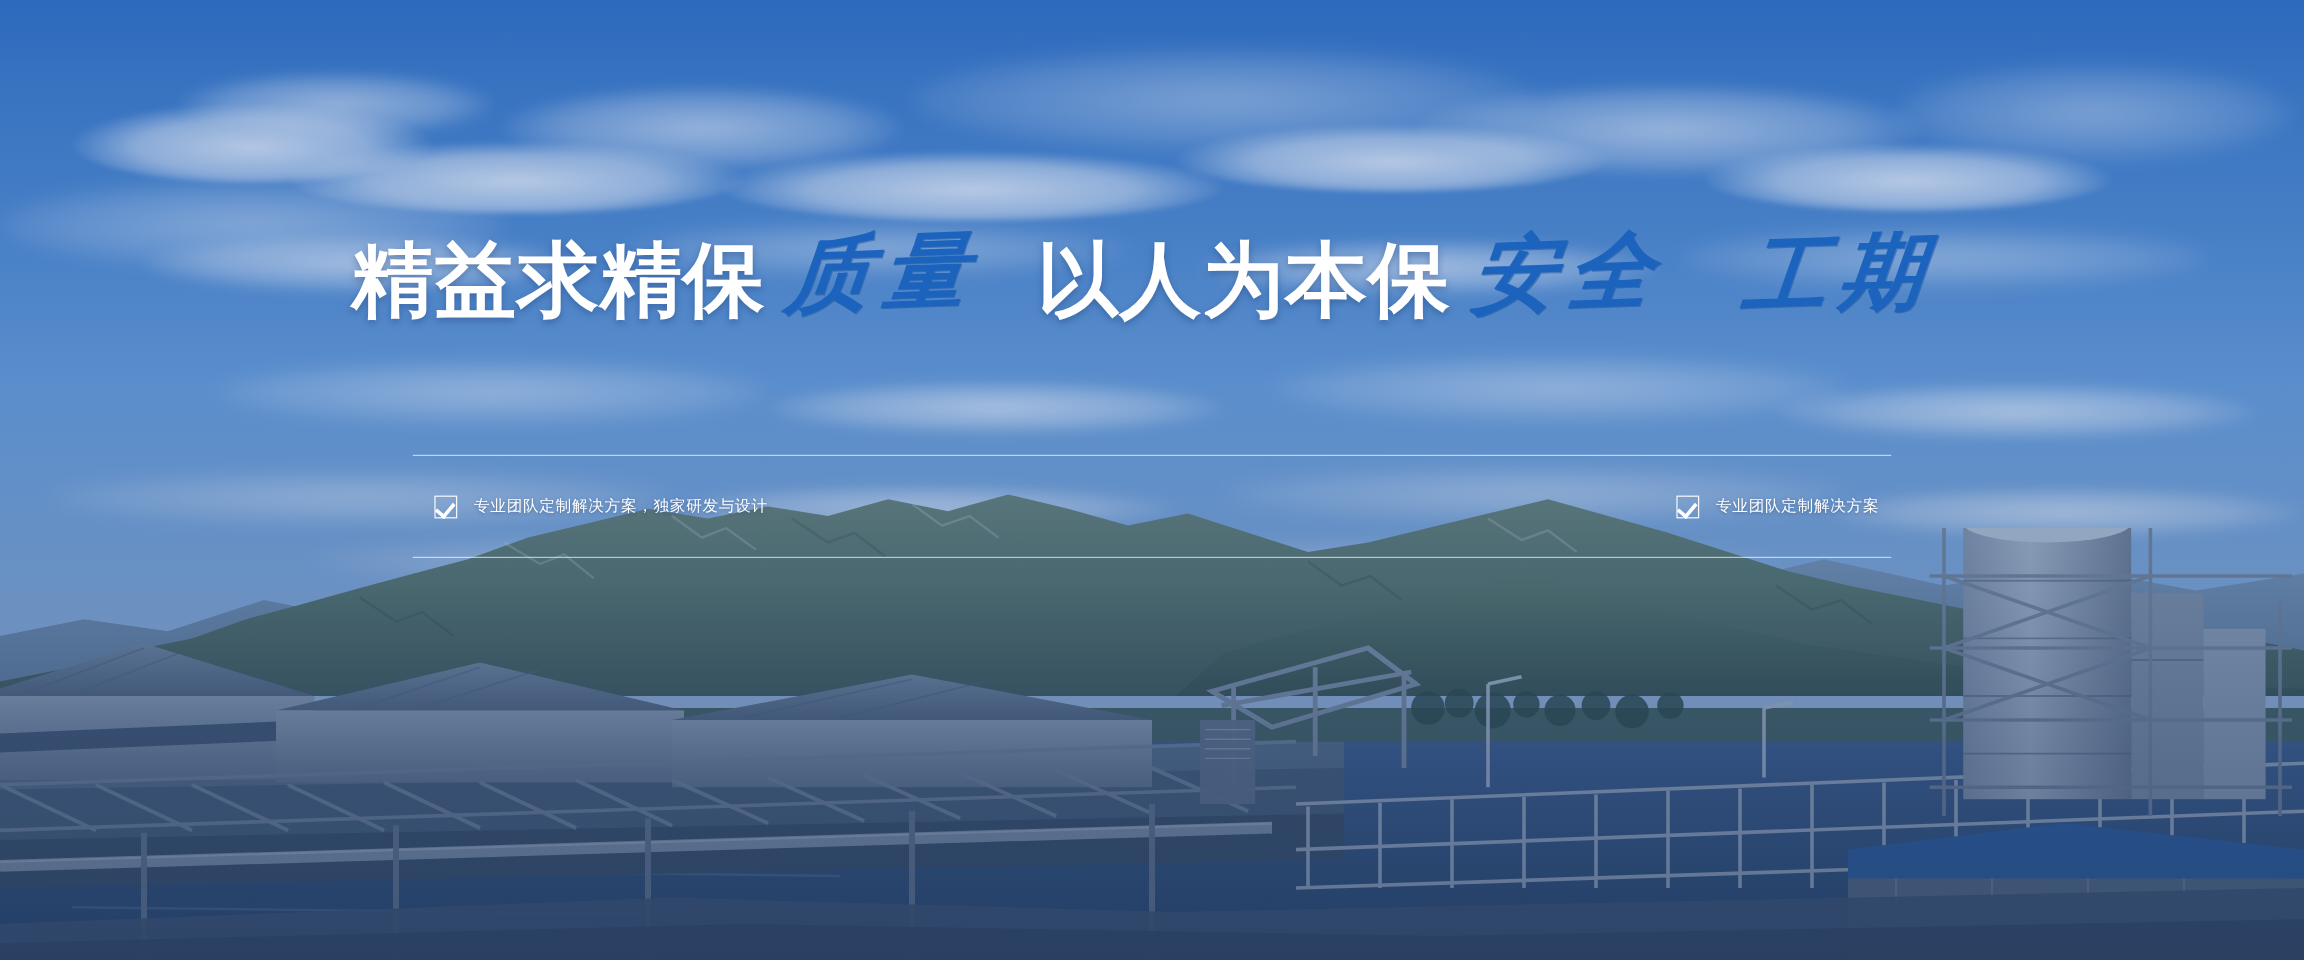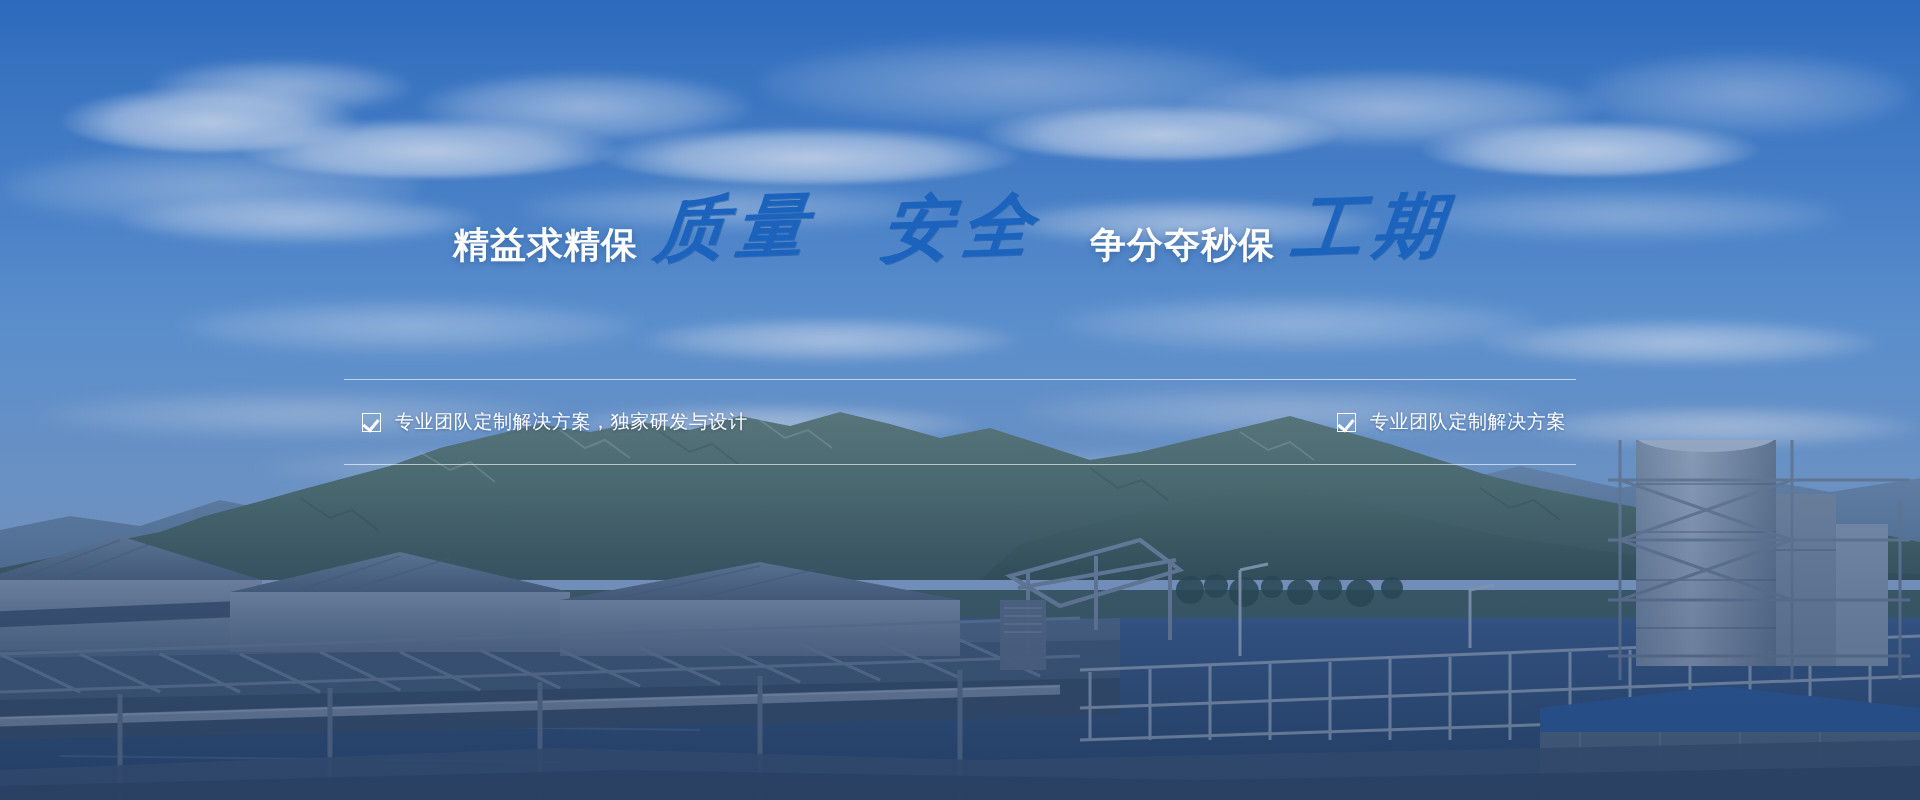--- a/index.html
+++ b/index.html
@@ -80,21 +80,21 @@
     top:198px;
     display:flex;
     align-items:center;
     justify-content:center;
     gap:0;
     white-space:nowrap;
   }
   .hl-seg { display:flex; align-items:baseline; }
 
   .hl-plain {
-    font-size:36px;
+    font-size:68px;
     font-weight:bold;
     color:#ffffff;
     letter-spacing:1px;
     line-height:1;
     text-shadow:0 2px 6px rgba(20,50,100,.35);
     font-family:"DejaVu Sans","Liberation Sans",sans-serif;
   }
 
   .hl-script {
     font-size:70px;
@@ -146,21 +146,21 @@
   .chk::after {
     content:"";
     position:absolute;
     left:3px; top:2px;
     width:7px; height:12px;
     border:solid #ffffff;
     border-width:0 3px 3px 0;
     transform:rotate(40deg);
   }
   .feature-label {
-    font-size:19px;
+    font-size:13px;
     color:#ffffff;
     letter-spacing:.6px;
     font-family:Liberation Mono, monospace;
     text-shadow:0 1px 3px rgba(20,50,100,.45);
   }
 </style>
 </head>
 <body>
 
 <div class="banner">
@@ -416,27 +416,27 @@
     <div class="headline">
 
       <div class="hl-seg">
         <span class="hl-plain">精益求精保</span>
         <span class="hl-script">质量</span>
       </div>
 
       <span class="gap-lg"></span>
 
       <div class="hl-seg">
+        <span class="hl-plain">以人为本保</span>
         <span class="hl-script">安全</span>
       </div>
 
       <span class="gap-lg"></span>
 
       <div class="hl-seg">
-        <span class="hl-plain">争分夺秒保</span>
         <span class="hl-script">工期</span>
       </div>
 
     </div>
 
     <div class="rule top"></div>
 
     <div class="features">
 
       <div class="feature">

